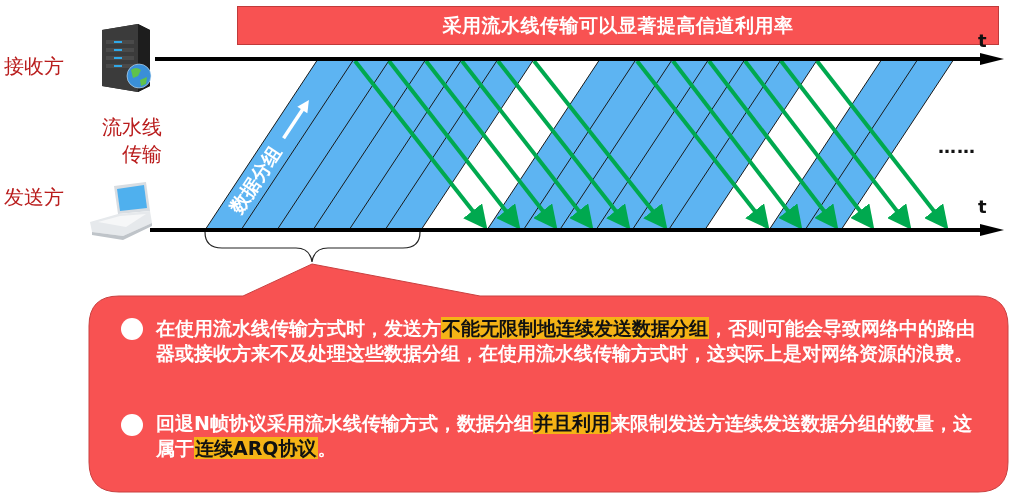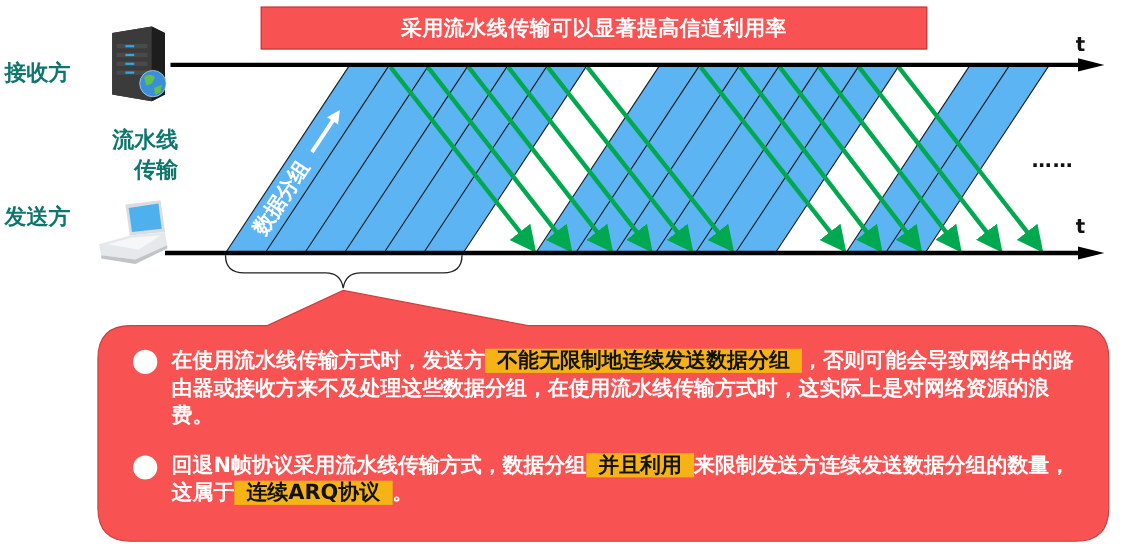--- a/index.html
+++ b/index.html
@@ -1,35 +1,35 @@
 <!DOCTYPE html>
 <html><head>
 <meta charset="utf-8">
 <style>
   html, body { margin: 0; padding: 0; background: #ffffff; }
   body { width: 1019px; height: 497px; position: relative; overflow: hidden;
          font-family: "DejaVu Sans", "Liberation Sans", sans-serif; }
-  .banner { position: absolute; left: 237px; top: 6px; width: 606px; height: 39px;
+  .banner { position: absolute; left: 237px; top: 6px; width: 762px; height: 39px;
             background: #f85252; border: 1px solid #c03a3a; box-sizing: border-box;
             color: #fff; font-weight: bold; font-size: 19px; display: flex;
             align-items: center; justify-content: center; letter-spacing: 0.5px; }
-  .side-label { position: absolute; font-weight: bold; color: #0f766e; font-size: 20px; }
+  .side-label { position: absolute; font-weight: normal; color: #b91c1c; font-size: 20px; }
   #lbl-receiver { left: 4px; top: 53px; }
   #lbl-sender { left: 4px; top: 184px; }
   #lbl-pipeline { left: 92px; top: 114px; text-align: right; line-height: 27px; width: 70px; }
   svg.diagram { position: absolute; left: 0; top: 0; }
   .callout-text { position: absolute; left: 156px; width: 830px; color: #fff;
                   font-weight: bold; font-size: 19px; line-height: 25px; }
   #bullet-1 { top: 316px; }
   #bullet-2 { top: 411px; }
   .bullet-dot { position: absolute; left: 121px; width: 22px; height: 22px;
                 border-radius: 50%; background: #fff; }
   #dot-1 { top: 318px; }
   #dot-2 { top: 414px; }
-  .hl { background: #f5b316; color: #111; padding: 0 11px; }
+  .hl { background: #f5b316; color: #111; padding: 0 1px; }
   .t-label { position: absolute; font-weight: bold; font-size: 18px; color: #111; }
   #t-top { left: 978px; top: 30px; }
   #t-bottom { left: 978px; top: 196px; }
   .ellipsis { position: absolute; left: 938px; top: 136px; font-weight: bold;
               font-size: 18px; color: #111; letter-spacing: 1px; }
 </style>
 </head>
 <body>
 
 <div class="banner">采用流水线传输可以显著提高信道利用率</div>

